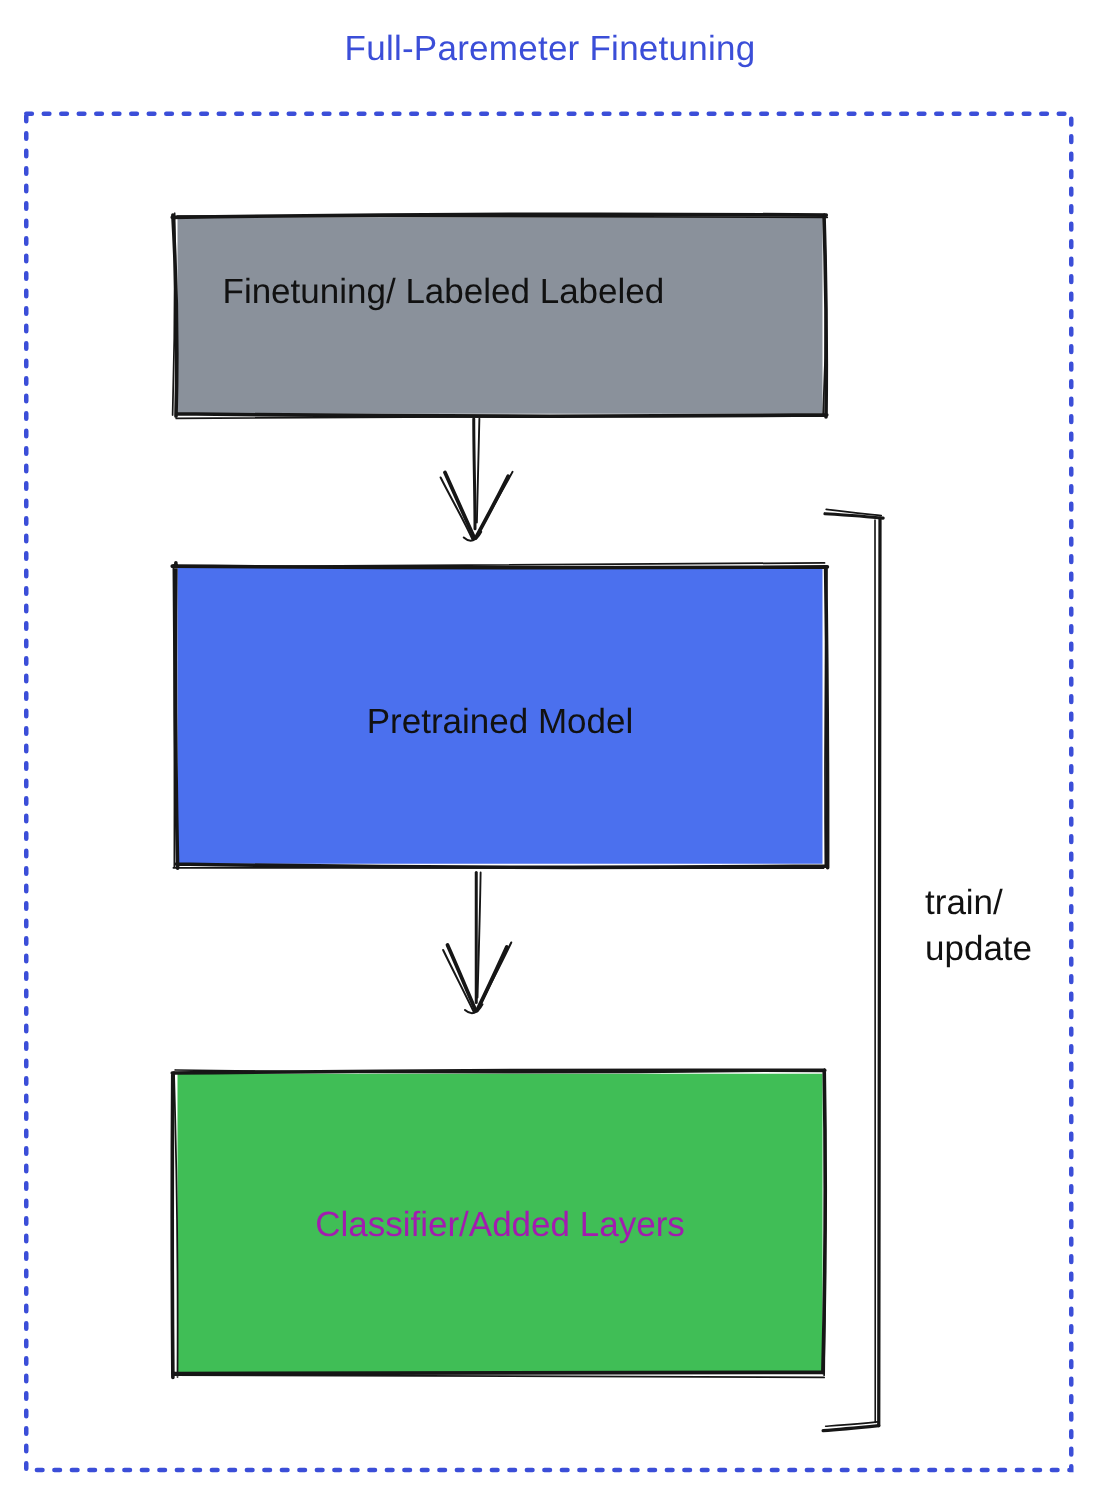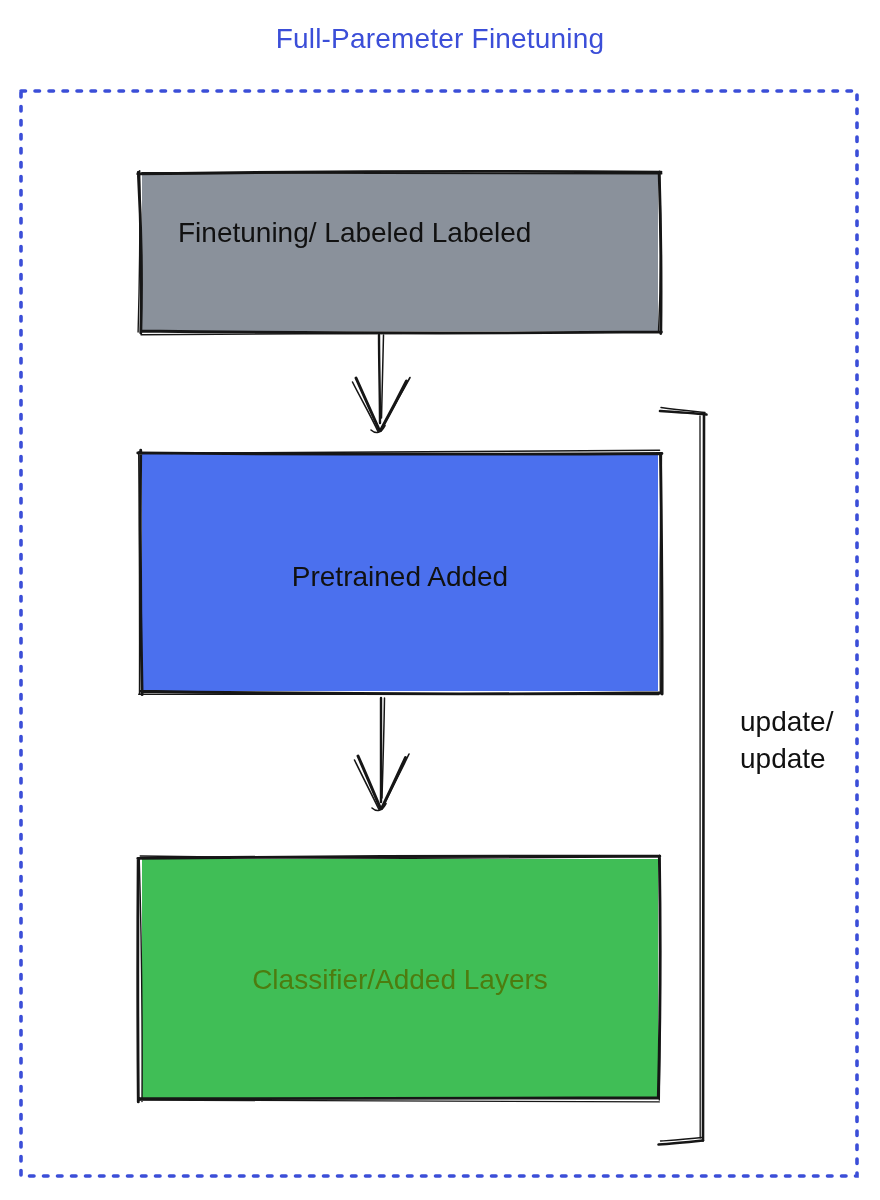--- a/index.html
+++ b/index.html
@@ -87,21 +87,21 @@
       <path d="M700,416 C700,657 700,898 700.2,1138" stroke-width="1.3"></path>
       <path d="M703,1140.5 C688,1142 673,1143.5 658.5,1144.5" stroke-width="2.6"></path>
       <path d="M702,1137.5 C688,1139 674,1140 660.5,1141" stroke-width="1.3"></path>
     </g>
   </svg>
 
   <div class="title" style="color: rgb(59, 78, 216);">Full-Paremeter Finetuning</div>
 
   <div class="label lbl-dataset" style="color: rgb(17, 17, 17);">Finetuning/ Labeled Labeled</div>
 
-  <div class="label lbl-pretrained" style="color: rgb(17, 17, 17);">Pretrained Added</div>
+  <div class="label lbl-pretrained" style="color: rgb(17, 17, 17);">Pretrained Model</div>
 
-  <div class="label lbl-classifier" style="color: #4d7c0f;">Classifier/Added Layers</div>
+  <div class="label lbl-classifier" style="color: #a21caf;">Classifier/Added Layers</div>
 
   <div class="label lbl-bracket" style="color: rgb(17, 17, 17);">
-    <div>update/</div>
+    <div>train/</div>
     <div>update</div>
   </div>
 </div>
 
 </body></html>

